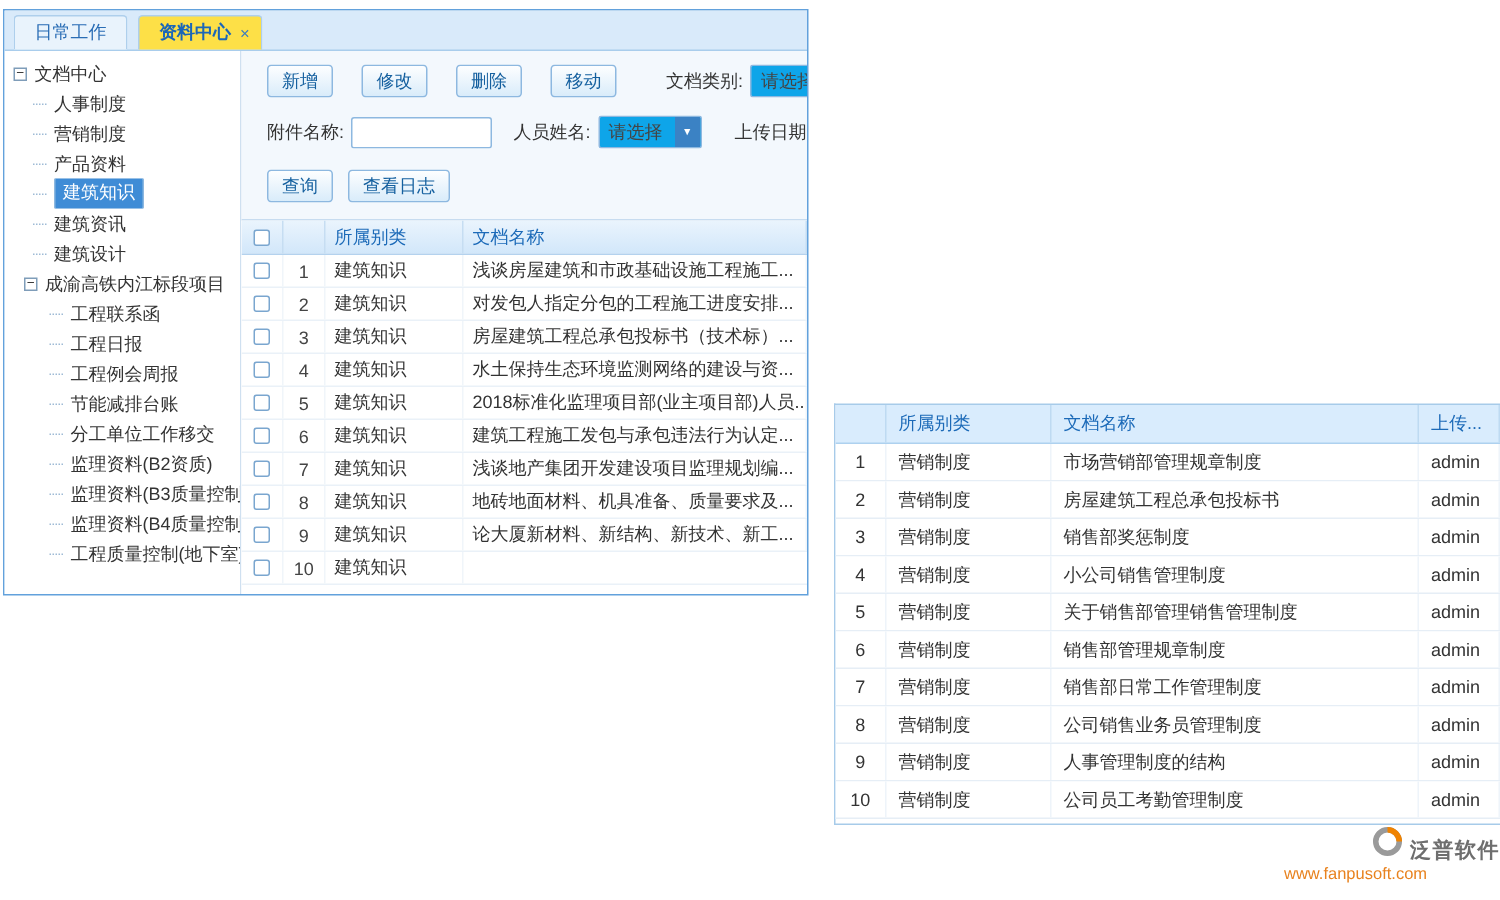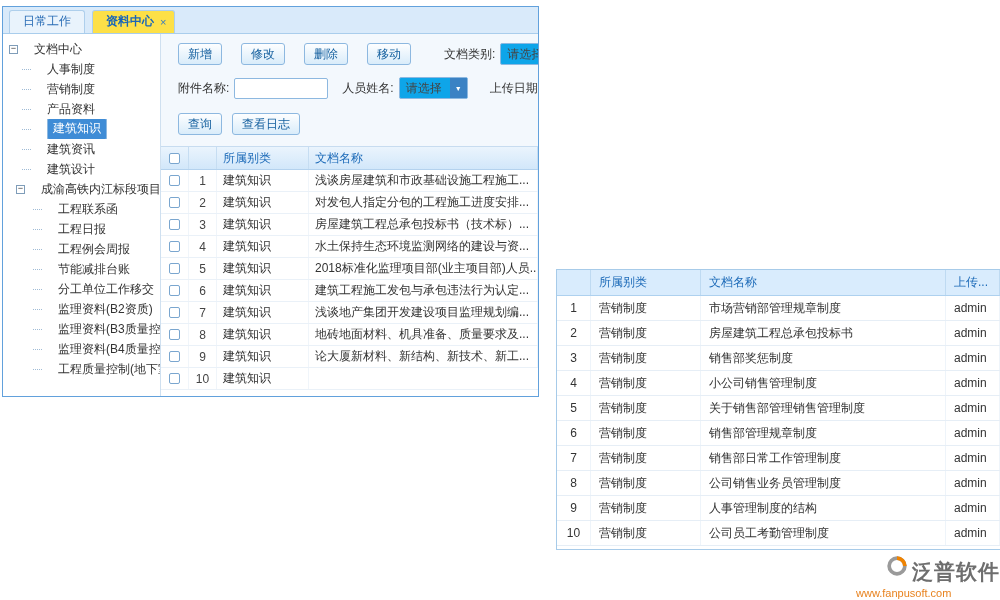--- a/index.html
+++ b/index.html
@@ -18,21 +18,21 @@
     position:relative; white-space:nowrap; }
   .tab.active { background:#fde047; font-weight:bold; color:#1a66b8; padding-right:20px; }
   .tab-close { position:absolute; top:1px; right:4px; width:10px; height:10px; cursor:pointer; }
   .tab-close::before { content:"×"; font-size:11px; line-height:10px; color:#3a7cc0; font-weight:normal; }
 
   .panel-body { display:flex; height:362px; }
 
   
   .sidebar { width:158px; border-right:1px solid #cfe0f0; padding-top:5px; overflow:hidden;
     background:#fff; flex:none; }
-  .titem { height:20px; display:flex; align-items:center; gap:16px; white-space:nowrap;
+  .titem { height:20px; display:flex; align-items:center; gap:5px; white-space:nowrap;
     cursor:pointer; overflow:hidden; }
   .titem.root { padding-left:6px; }
   .titem.lvl1 { padding-left:19px; }
   .titem.sub-root { padding-left:13px; }
   .titem.lvl2 { padding-left:30px; }
   .dash { width:9px; border-top:1px dotted #9fbbd6; flex:none; }
   .exp { width:9px; height:9px; border:1px solid #7f9db9; background:#fff; flex:none;
     display:inline-flex; align-items:center; justify-content:center; cursor:pointer; }
   .exp::before { content:"−"; font-size:9px; line-height:1; color:#333; margin-top:-1px; }
   .lbl { overflow:hidden; }
@@ -86,21 +86,21 @@
   .rrow > span { border-right:1px solid #eef4fa; height:100%; display:flex; align-items:center;
     overflow:hidden; white-space:nowrap; }
   .r-num { width:34px; justify-content:center; flex:none; }
   .r-cat { width:110px; padding-left:8px; flex:none; }
   .r-name { width:245px; padding-left:8px; flex:none; }
   .r-up { flex:1; min-width:0; padding-left:8px; }
 
   
   .brand { position:absolute; left:856px; top:546px; width:144px; }
   .brand-row { display:flex; align-items:center; justify-content:flex-end; gap:3px; }
-  .brand-name { font-size:21px; font-weight:bold; color:#6e6e6e; letter-spacing:1px;
+  .brand-name { font-size:14px; font-weight:bold; color:#6e6e6e; letter-spacing:1px;
     font-family:"Liberation Serif","DejaVu Serif",serif;margin-top:12px; }
   .brand-url { font-size:11px; color:#e8821e; margin-top:1px; padding-right:2px; }
 </style>
 </head>
 <body>
 
 <div class="left-panel">
 
   <div class="tabbar">
     <div class="tab">

